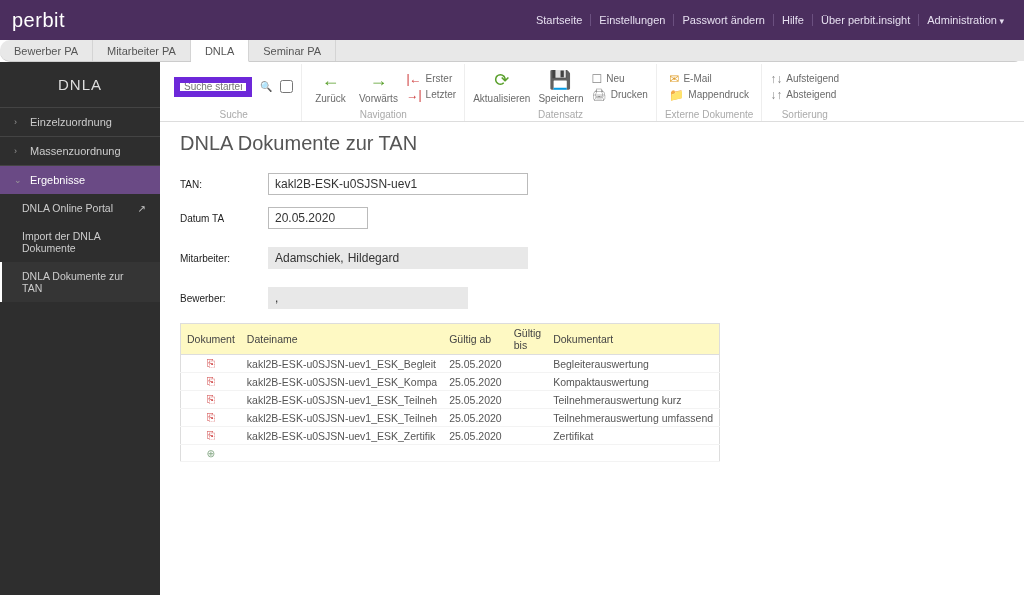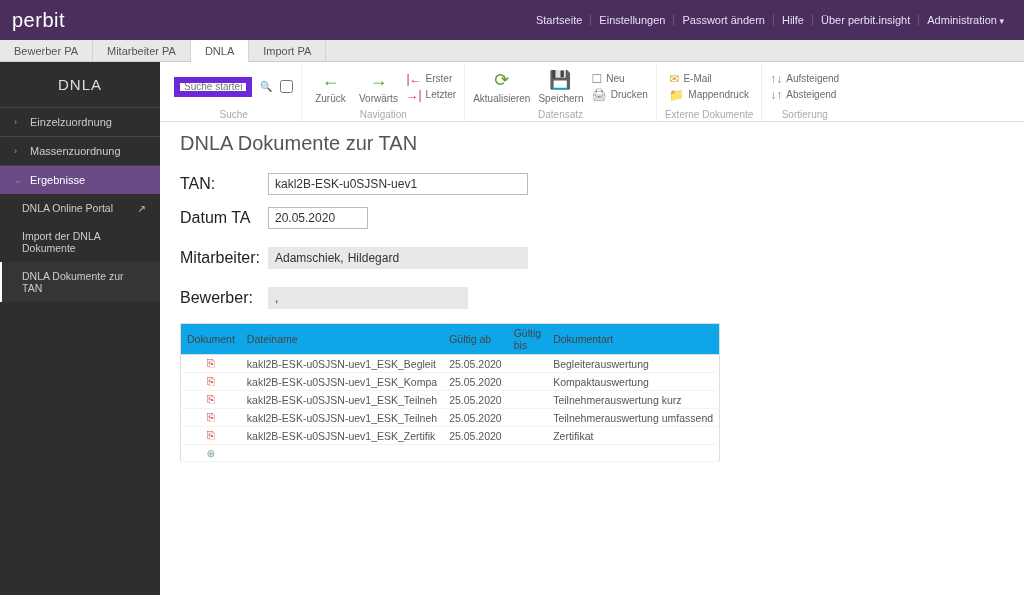--- a/index.html
+++ b/index.html
@@ -7,21 +7,21 @@
 
 
 .topbar { background: #4b2e5e; height: 40px; display: flex; align-items: center; justify-content: space-between; padding: 0 12px; color: #fff; }
 .brand { font-size: 20px; font-weight: 300; letter-spacing: 0.5px; }
 .topnav { display: flex; gap: 0; font-size: 11px; }
 .topnav a { color: #e6dff0; text-decoration: none; padding: 0 8px; border-right: 1px solid #6b5080; }
 .topnav a:last-child { border-right: none; }
 .topnav .caret::after { content: " ▾"; font-size: 9px; }
 
 
-.tabstrip { background: #e8e8e8; height: 22px; display: flex; align-items: stretch; border-bottom: 1px solid #ccc; }
+.tabstrip { background: #e8e8e8; height: 22px; display: flex; align-items: stretch; border-bottom: 1px solid #ccc; border-radius: 10px; }
 .tabstrip .tab { padding: 3px 14px; font-size: 11px; color: #555; border-right: 1px solid #d4d4d4; cursor: pointer; display: flex; align-items: center; }
 .tabstrip .tab.active { background: #fff; border-bottom: 1px solid #fff; margin-bottom: -1px; font-weight: 500; }
 .tabstrip .spacer { flex: 1; background: #e8e8e8; }
 
 
 .layout { display: flex; height: calc(595px - 62px); }
 .sidebar { width: 160px; background: #2e2e2e; color: #ddd; font-size: 11px; display: flex; flex-direction: column; }
 .sidebar-title { text-align: center; padding: 14px 0; font-size: 15px; letter-spacing: 1px; }
 .sidebar .sitem { padding: 8px 14px; color: #ccc; cursor: pointer; display: flex; align-items: center; gap: 6px; }
 .sidebar .sitem.top { border-top: 1px solid #444; }
@@ -44,31 +44,31 @@
 .rbtn .ico.save { color: #5a7fb0; }
 .rbtn.small { flex-direction: row; min-width: auto; gap: 4px; font-size: 10px; }
 .rbtn.small .ico { font-size: 12px; }
 .searchbox { border: 6px solid #6d28d9; height: 20px; width: 78px; font-size: 10px; padding: 0 4px; color: #999; }
 .stackv { display: flex; flex-direction: column; gap: 2px; }
 
 
 .content { padding: 10px 20px; }
 .content h1 { font-size: 20px; font-weight: 400; color: #555; margin-bottom: 18px; }
 .formrow { display: flex; align-items: center; margin-bottom: 12px; }
-.formrow .lbl { width: 80px; font-size: 16px; color: #222; }
+.formrow .lbl { width: 80px; font-size: 10px; color: #222; }
 .formrow .fld { border: 1px solid #bbb; padding: 3px 6px; font-size: 12px; min-height: 22px; background: #fff; margin-left: 8px; }
 .formrow .fld.ro { background: #e8e8e8; border-color: #e8e8e8; }
 .formrow .fld.w260 { width: 260px; }
 .formrow .fld.w100 { width: 100px; }
 .formrow .fld.w200 { width: 200px; }
 .formrow .fld.person { display: flex; gap: 4px; }
 
 
 .doctable { width: 540px; border: 1px solid #ddd; margin-top: 14px; font-size: 10.5px; border-collapse: collapse; }
-.doctable th { background: #0ea5e9; text-align: left; padding: 3px 6px; font-weight: 500; color: #444; border-bottom: 1px solid #ddd; }
+.doctable th { background: #fef9c3; text-align: left; padding: 3px 6px; font-weight: 500; color: #444; border-bottom: 1px solid #ddd; }
 .doctable td { padding: 2px 6px; border-bottom: 1px solid #f3f3f3; color: #555; white-space: nowrap; overflow: hidden; text-overflow: ellipsis; }
 .doctable td.icon { width: 24px; text-align: center; color: #c33; }
 .doctable td.gb { width: 50px; }
 </style>
 </head>
 <body>
 
 <div class="topbar">
   <div class="brand">perbit</div>
   <div class="topnav">
@@ -78,21 +78,21 @@
     <a href="#">Hilfe</a>
     <a href="#">Über perbit.insight</a>
     <a href="#" class="caret">Administration</a>
   </div>
 </div>
 
 <div class="tabstrip">
   <div class="tab">Bewerber PA</div>
   <div class="tab">Mitarbeiter PA</div>
   <div class="tab active">DNLA</div>
-  <div class="tab">Import PA</div>
+  <div class="tab">Seminar PA</div>
   <div class="spacer"></div>
 </div>
 
 <div class="layout">
 
   <div class="sidebar">
     <div class="sidebar-title">DNLA</div>
     <div class="sitem top">
       <span class="chev">›</span>
       <span>Einzelzuordnung</span>

